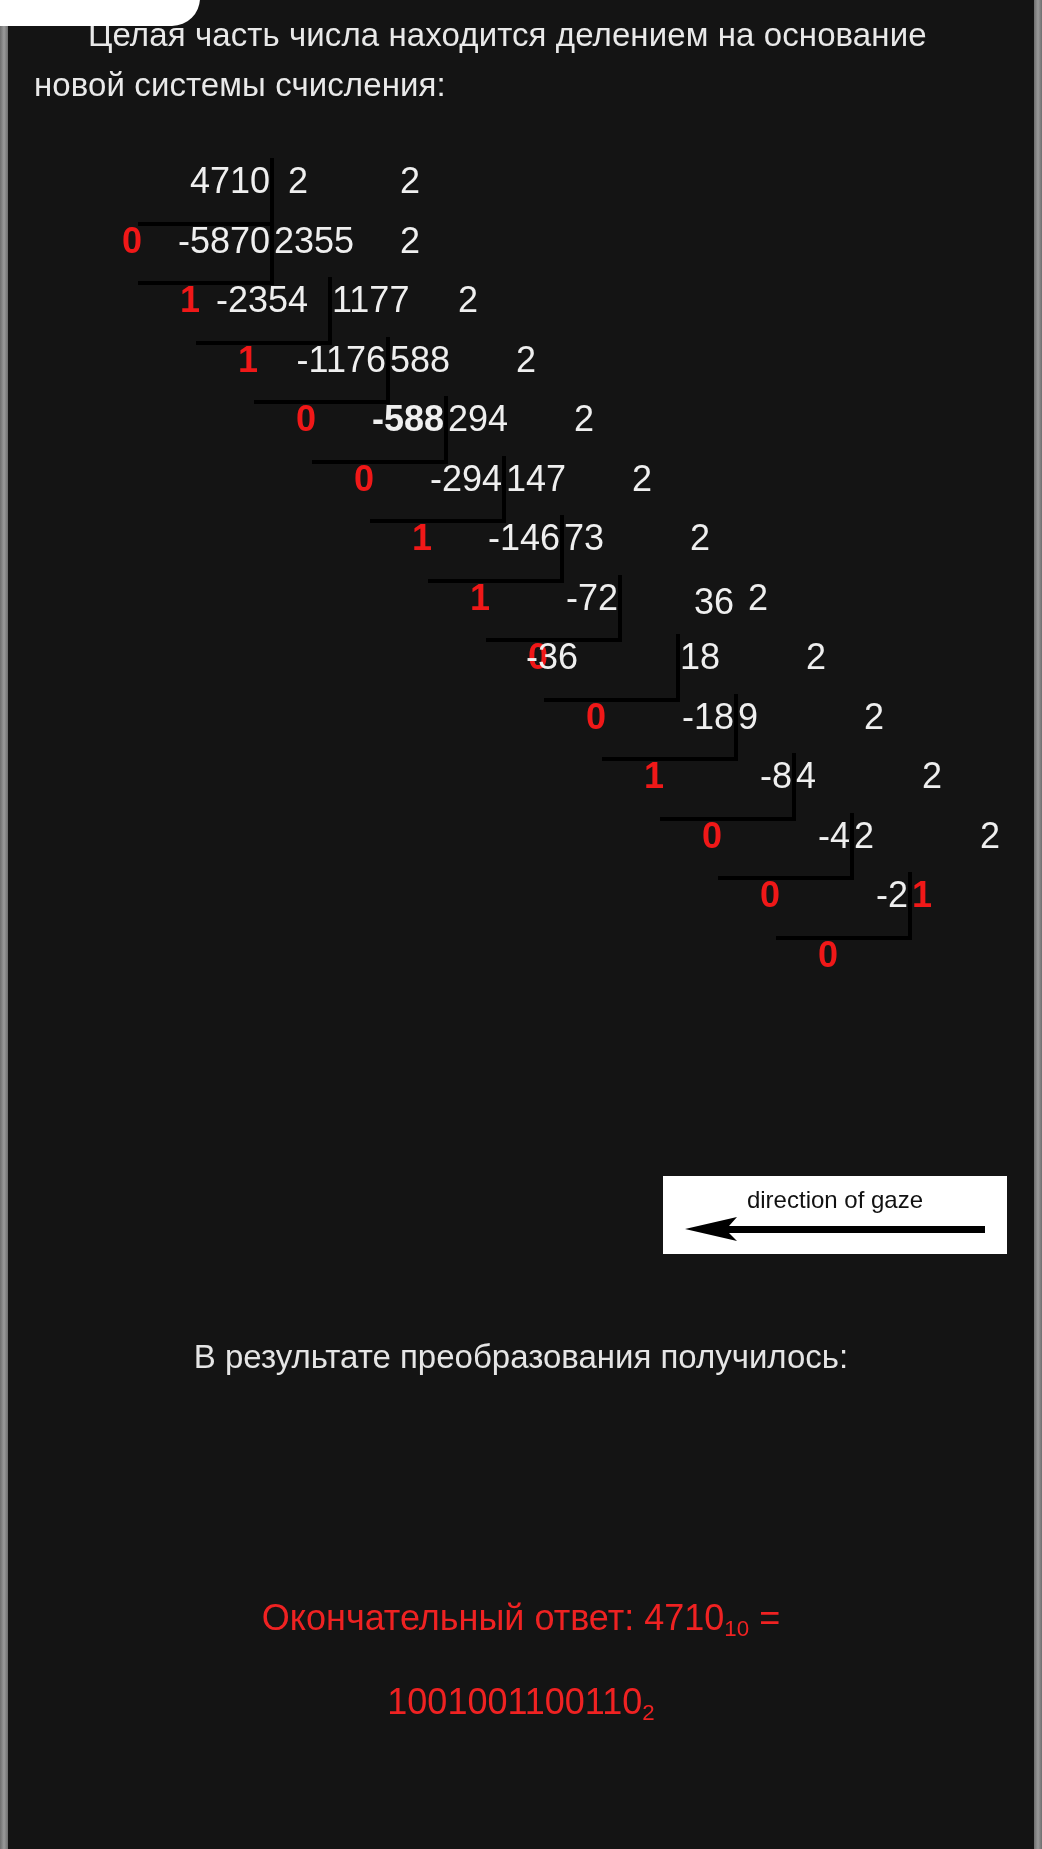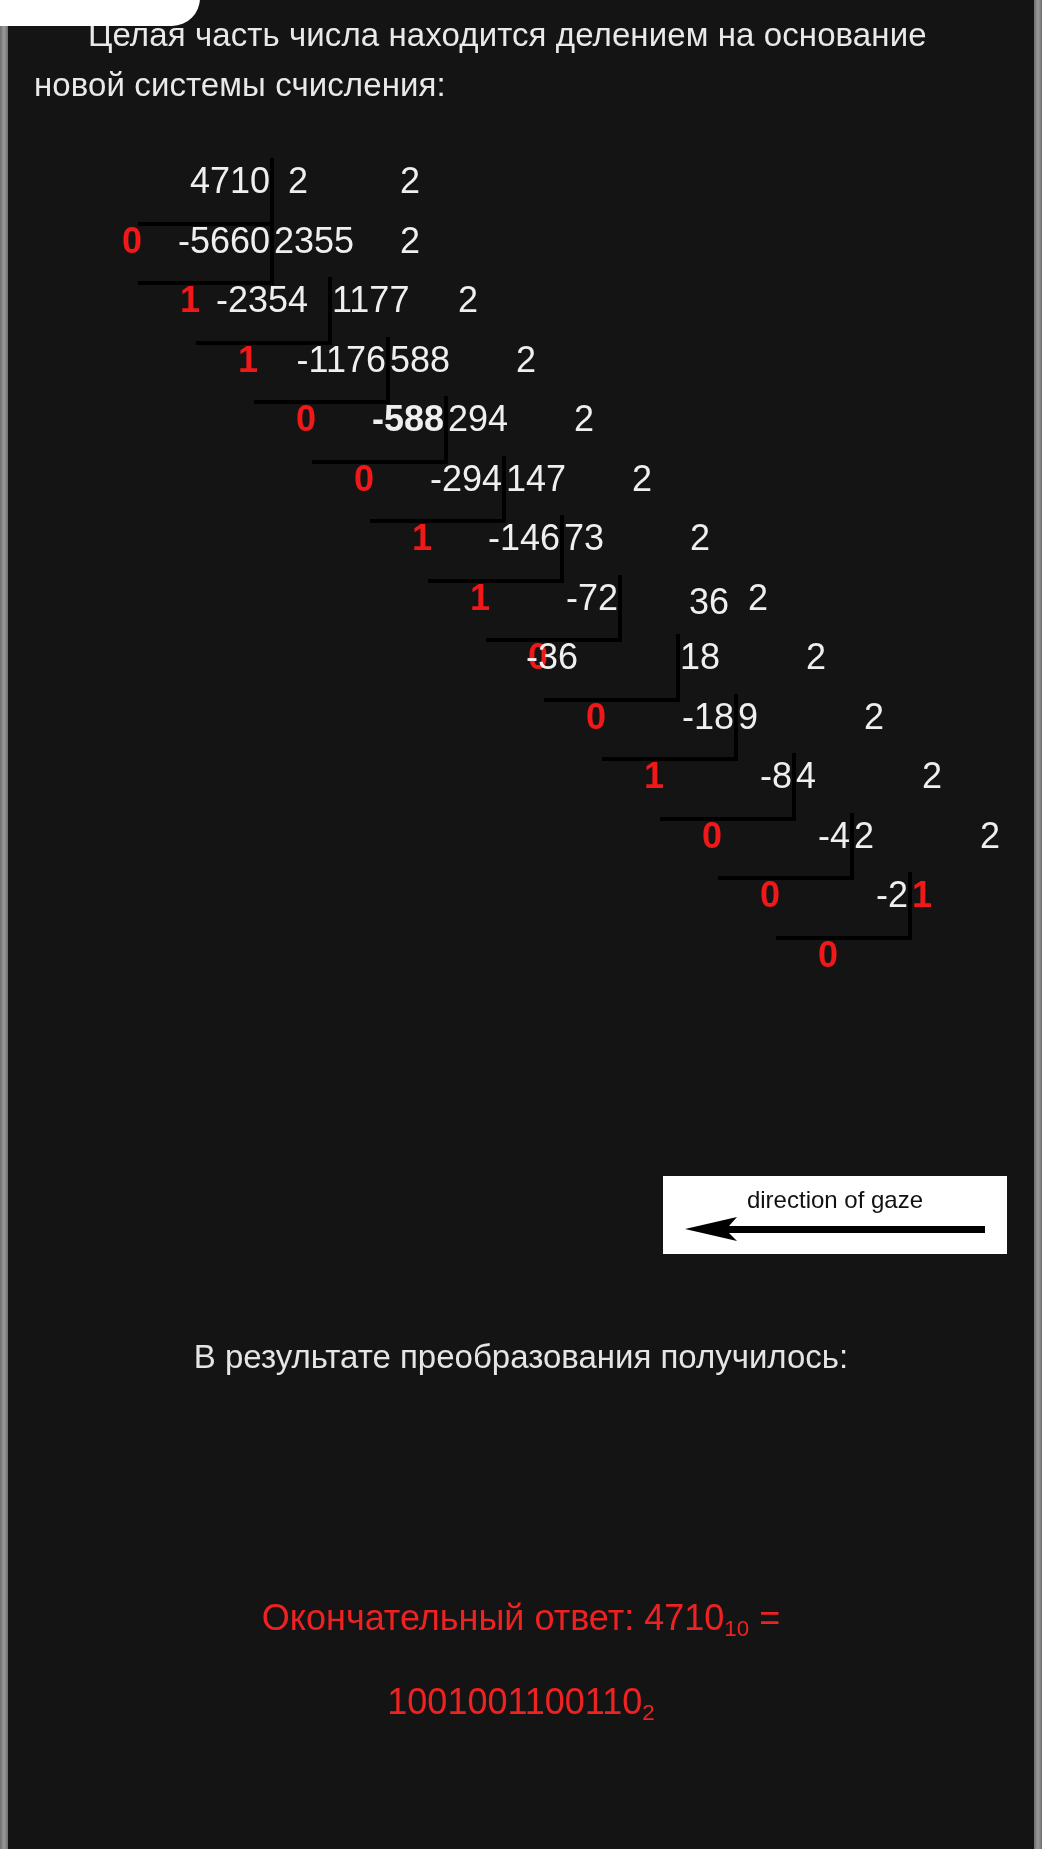--- a/index.html
+++ b/index.html
@@ -131,21 +131,21 @@
   <div class="intro">Целая часть числа находится делением на основание новой системы счисления:</div>
 
   <div class="division" id="division">
       <div class="drow" style="top: 0px; left: 0px; width: 100%;">
         <span class="cell sub" style="position: absolute; left: 140px; width: 122px; text-align: right;">4710</span>
         <span class="cell div-base" style="position: absolute; left: 392px; width: 40px; text-align: left;">2</span>
         <span class="cell div-base" style="position: absolute; left: 280px; width: 40px; text-align: left;">2</span>
       </div>
       <div class="drow" style="top: 59.5px; left: 0px; width: 100%;">
         <span class="cell rem" style="position: absolute; left: 26px; width: 108px; text-align: right;">0</span>
-        <span class="cell sub" style="position: absolute; left: 140px; width: 122px; text-align: right;">-5660</span>
+        <span class="cell sub" style="position: absolute; left: 140px; width: 122px; text-align: right;">-5870</span>
         <span class="cell quo" style="position: absolute; left: 266px; width: 112px; text-align: left;">2355</span>
         <span class="cell div-base" style="position: absolute; left: 392px; width: 40px; text-align: left;">2</span>
       </div>
       <div class="drow" style="top: 119px; left: 0px; width: 100%;">
         <span class="cell rem" style="position: absolute; left: 84px; width: 108px; text-align: right;">1</span>
         <span class="cell sub" style="position: absolute; left: 208px; width: 122px; text-align: left;">-2354</span>
         <span class="cell quo" style="position: absolute; left: 324px; width: 112px; text-align: left;">1177</span>
         <span class="cell div-base" style="position: absolute; left: 450px; width: 40px; text-align: left;">2</span>
       </div>
       <div class="drow" style="top: 178.5px; left: 0px; width: 100%;">
@@ -168,21 +168,21 @@
       </div>
       <div class="drow" style="top: 357px; left: 0px; width: 100%;">
         <span class="cell rem" style="position: absolute; left: 316px; width: 108px; text-align: right;">1</span>
         <span class="cell sub" style="position: absolute; left: 430px; width: 122px; text-align: right;">-146</span>
         <span class="cell quo" style="position: absolute; left: 556px; width: 112px; text-align: left;">73</span>
         <span class="cell div-base" style="position: absolute; left: 682px; width: 40px; text-align: left;">2</span>
       </div>
       <div class="drow" style="top: 416.5px; left: 0px; width: 100%;">
         <span class="cell rem" style="position: absolute; left: 374px; width: 108px; text-align: right;">1</span>
         <span class="cell sub" style="position: absolute; left: 488px; width: 122px; text-align: right;">-72</span>
-        <span class="cell quo" style="position: absolute; left: 645px; width: 112px; text-align: center; margin-top: 8px;">36</span>
+        <span class="cell quo" style="position: absolute; left: 614px; width: 112px; text-align: right; margin-top: 8px;">36</span>
         <span class="cell div-base" style="position: absolute; left: 740px; width: 40px; text-align: left;">2</span>
       </div>
       <div class="drow" style="top: 476px; left: 0px; width: 100%;">
         <span class="cell rem" style="position: absolute; left: 432px; width: 108px; text-align: right;">0</span>
         <span class="cell sub" style="position: absolute; left: 518px; width: 122px; text-align: left;">-36</span>
         <span class="cell quo" style="position: absolute; left: 672px; width: 112px; text-align: left;">18</span>
         <span class="cell div-base" style="position: absolute; left: 798px; width: 40px; text-align: left;">2</span>
       </div>
       <div class="drow" style="top: 535.5px; left: 0px; width: 100%;">
         <span class="cell rem" style="position: absolute; left: 490px; width: 108px; text-align: right;">0</span>

